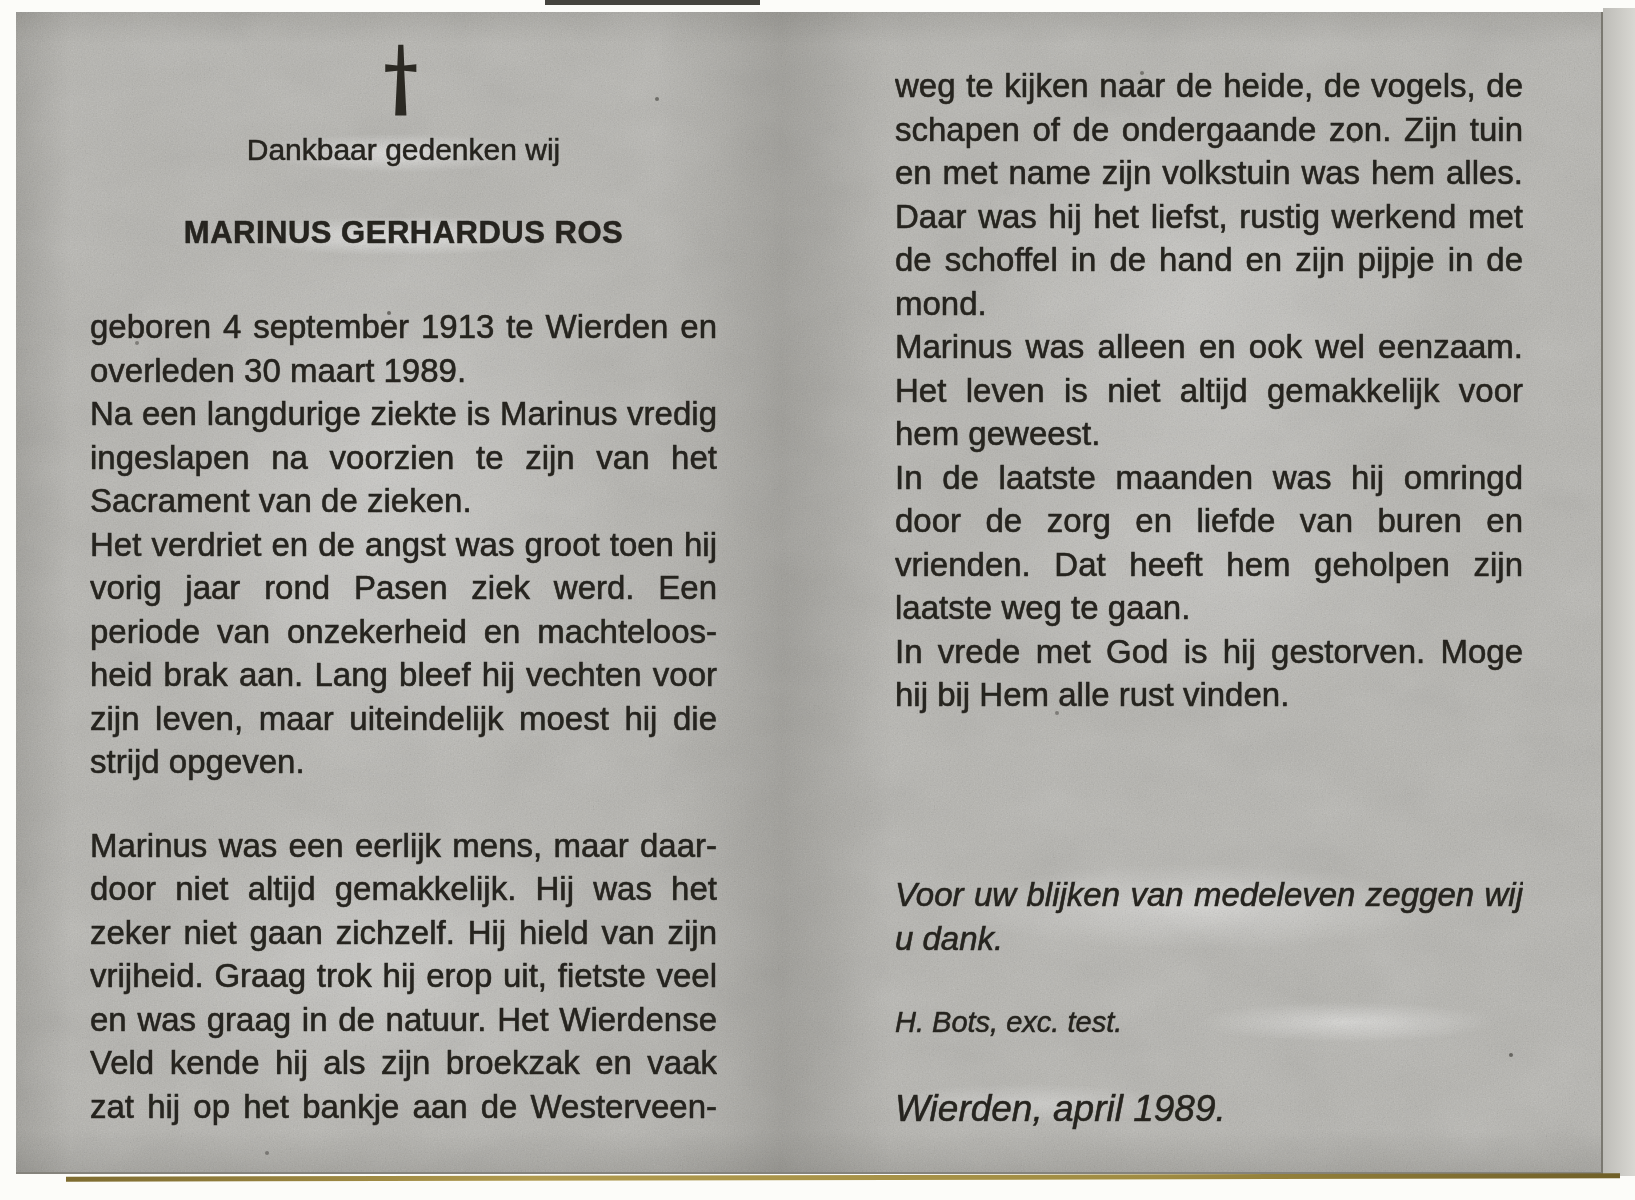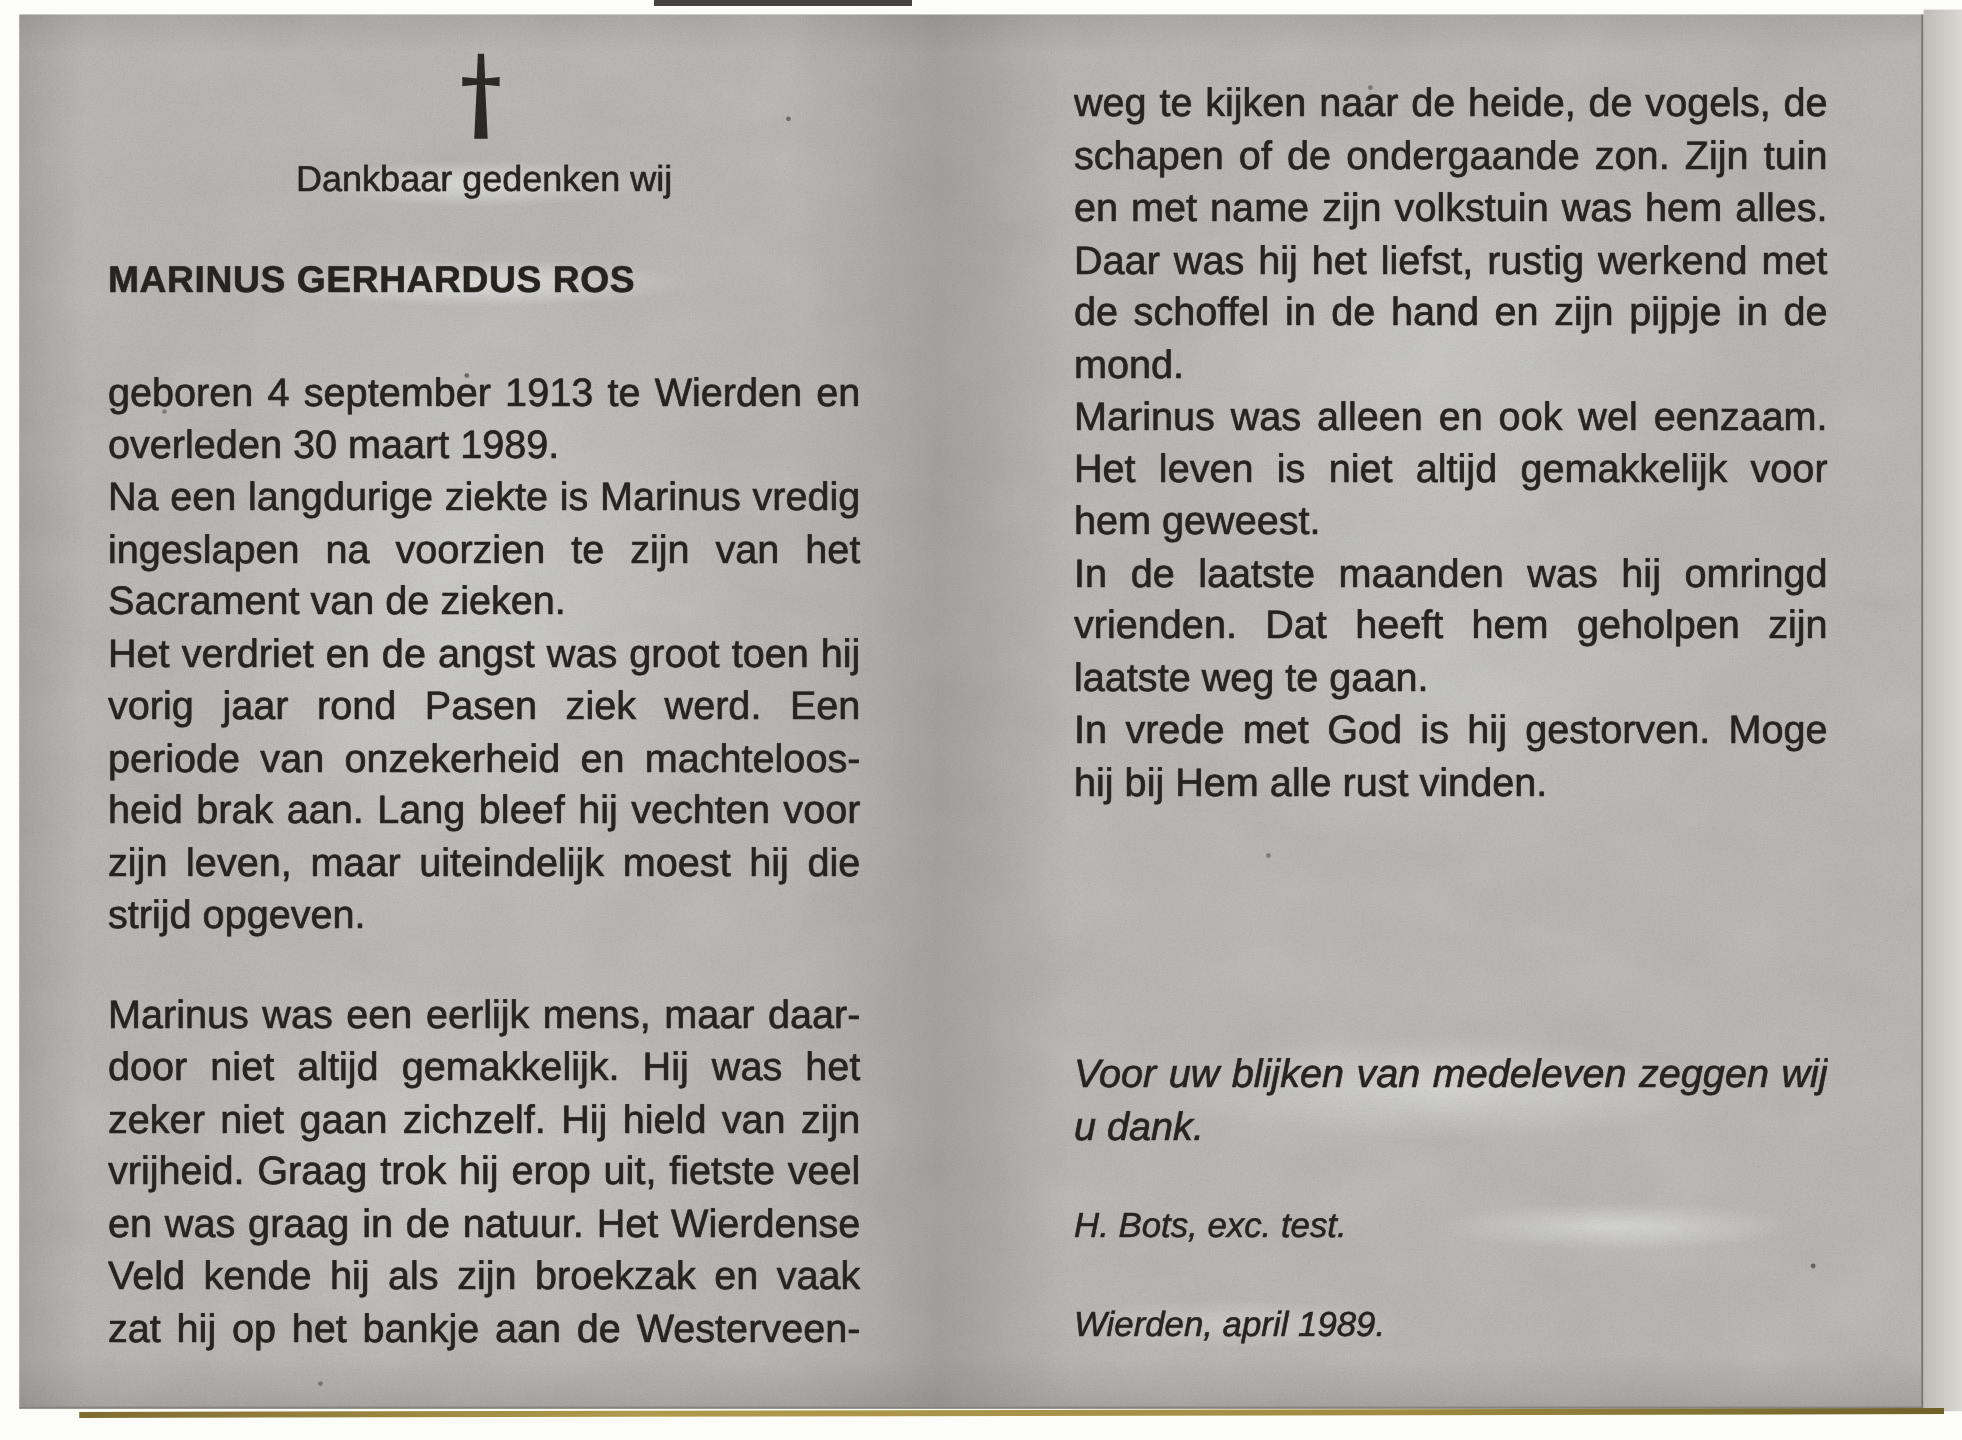--- a/index.html
+++ b/index.html
@@ -33,35 +33,35 @@
       box-shadow:372px 300px 0 1px rgba(40,38,32,.55), 640px 86px 0 1px rgba(40,38,32,.5),
         1125px 60px 0 1px rgba(40,38,32,.45), 1337px 128px 0 1px rgba(40,38,32,.5),
         1286px 475px 0 1px rgba(40,38,32,.5), 537px 1050px 0 1px rgba(40,38,32,.45),
         120px 330px 0 1px rgba(40,38,32,.4), 1494px 1042px 0 1px rgba(40,38,32,.55),
         250px 1140px 0 1px rgba(40,38,32,.4), 1040px 700px 0 1px rgba(40,38,32,.4);}
   .page{position:absolute;top:0;height:100%;}
   .page.left{left:74px;width:627px;}
   .page.right{left:879px;width:628px;}
   .cross{position:absolute;left:50%;transform:translateX(-58%);top:31px;width:40px;height:76px;}
   .dedication{position:absolute;top:121px;left:0;width:100%;text-align:center;font-size:30px;}
-  .deceased-name{position:absolute;top:203px;left:0;width:100%;text-align:left;
+  .deceased-name{position:absolute;top:203px;left:0;width:100%;text-align:center;
       font-weight:bold;font-size:31px;letter-spacing:.5px;}
   .body-text{position:absolute;left:0;width:100%;}
   .page.left .body-text{top:293px;}
   .page.right .body-text{top:52px;}
   .para.gap{margin-top:40px;}
   .line{height:43.5px;line-height:43.5px;font-size:33px;overflow:hidden;text-align:left;
       -webkit-text-stroke:0.55px rgba(38,36,30,.85);text-shadow:0 0 .8px rgba(38,36,30,.55);}
   .line.j{text-align:justify;text-align-last:justify;}
   .dedication,.deceased-name,.signature,.place-date{
       -webkit-text-stroke:0.5px rgba(38,36,30,.8);text-shadow:0 0 .8px rgba(38,36,30,.5);}
   .ack{position:absolute;top:861px;left:0;width:100%;font-style:italic;}
   .signature{position:absolute;top:994px;left:0;width:100%;text-align:left;
       padding-right:8px;box-sizing:border-box;font-style:italic;font-size:29px;}
-  .place-date{position:absolute;top:1076px;left:0;font-style:italic;font-size:29px;}
+  .place-date{position:absolute;top:1076px;left:0;font-style:italic;font-size:37px;}
 </style>
 </head>
 <body>
 
 <div class="stage">
   <div class="top-sliver"></div>
 
   <div class="card">
     <div class="halos"></div>
     <svg class="noise" xmlns="http://www.w3.org/2000/svg" width="1585" height="1160">
@@ -125,20 +125,21 @@
             <div class="line j">de schoffel in de hand en zijn pijpje in de</div>
             <div class="line">mond.</div>
           </div>
           <div class="para">
             <div class="line j">Marinus was alleen en ook wel eenzaam.</div>
             <div class="line j">Het leven is niet altijd gemakkelijk voor</div>
             <div class="line">hem geweest.</div>
           </div>
           <div class="para">
             <div class="line j">In de laatste maanden was hij omringd</div>
+            <div class="line j">door de zorg en liefde van buren en</div>
             <div class="line j">vrienden. Dat heeft hem geholpen zijn</div>
             <div class="line">laatste weg te gaan.</div>
           </div>
           <div class="para">
             <div class="line j">In vrede met God is hij gestorven. Moge</div>
             <div class="line">hij bij Hem alle rust vinden.</div>
           </div>
         </div>
       <div class="ack">
           <div class="para">

